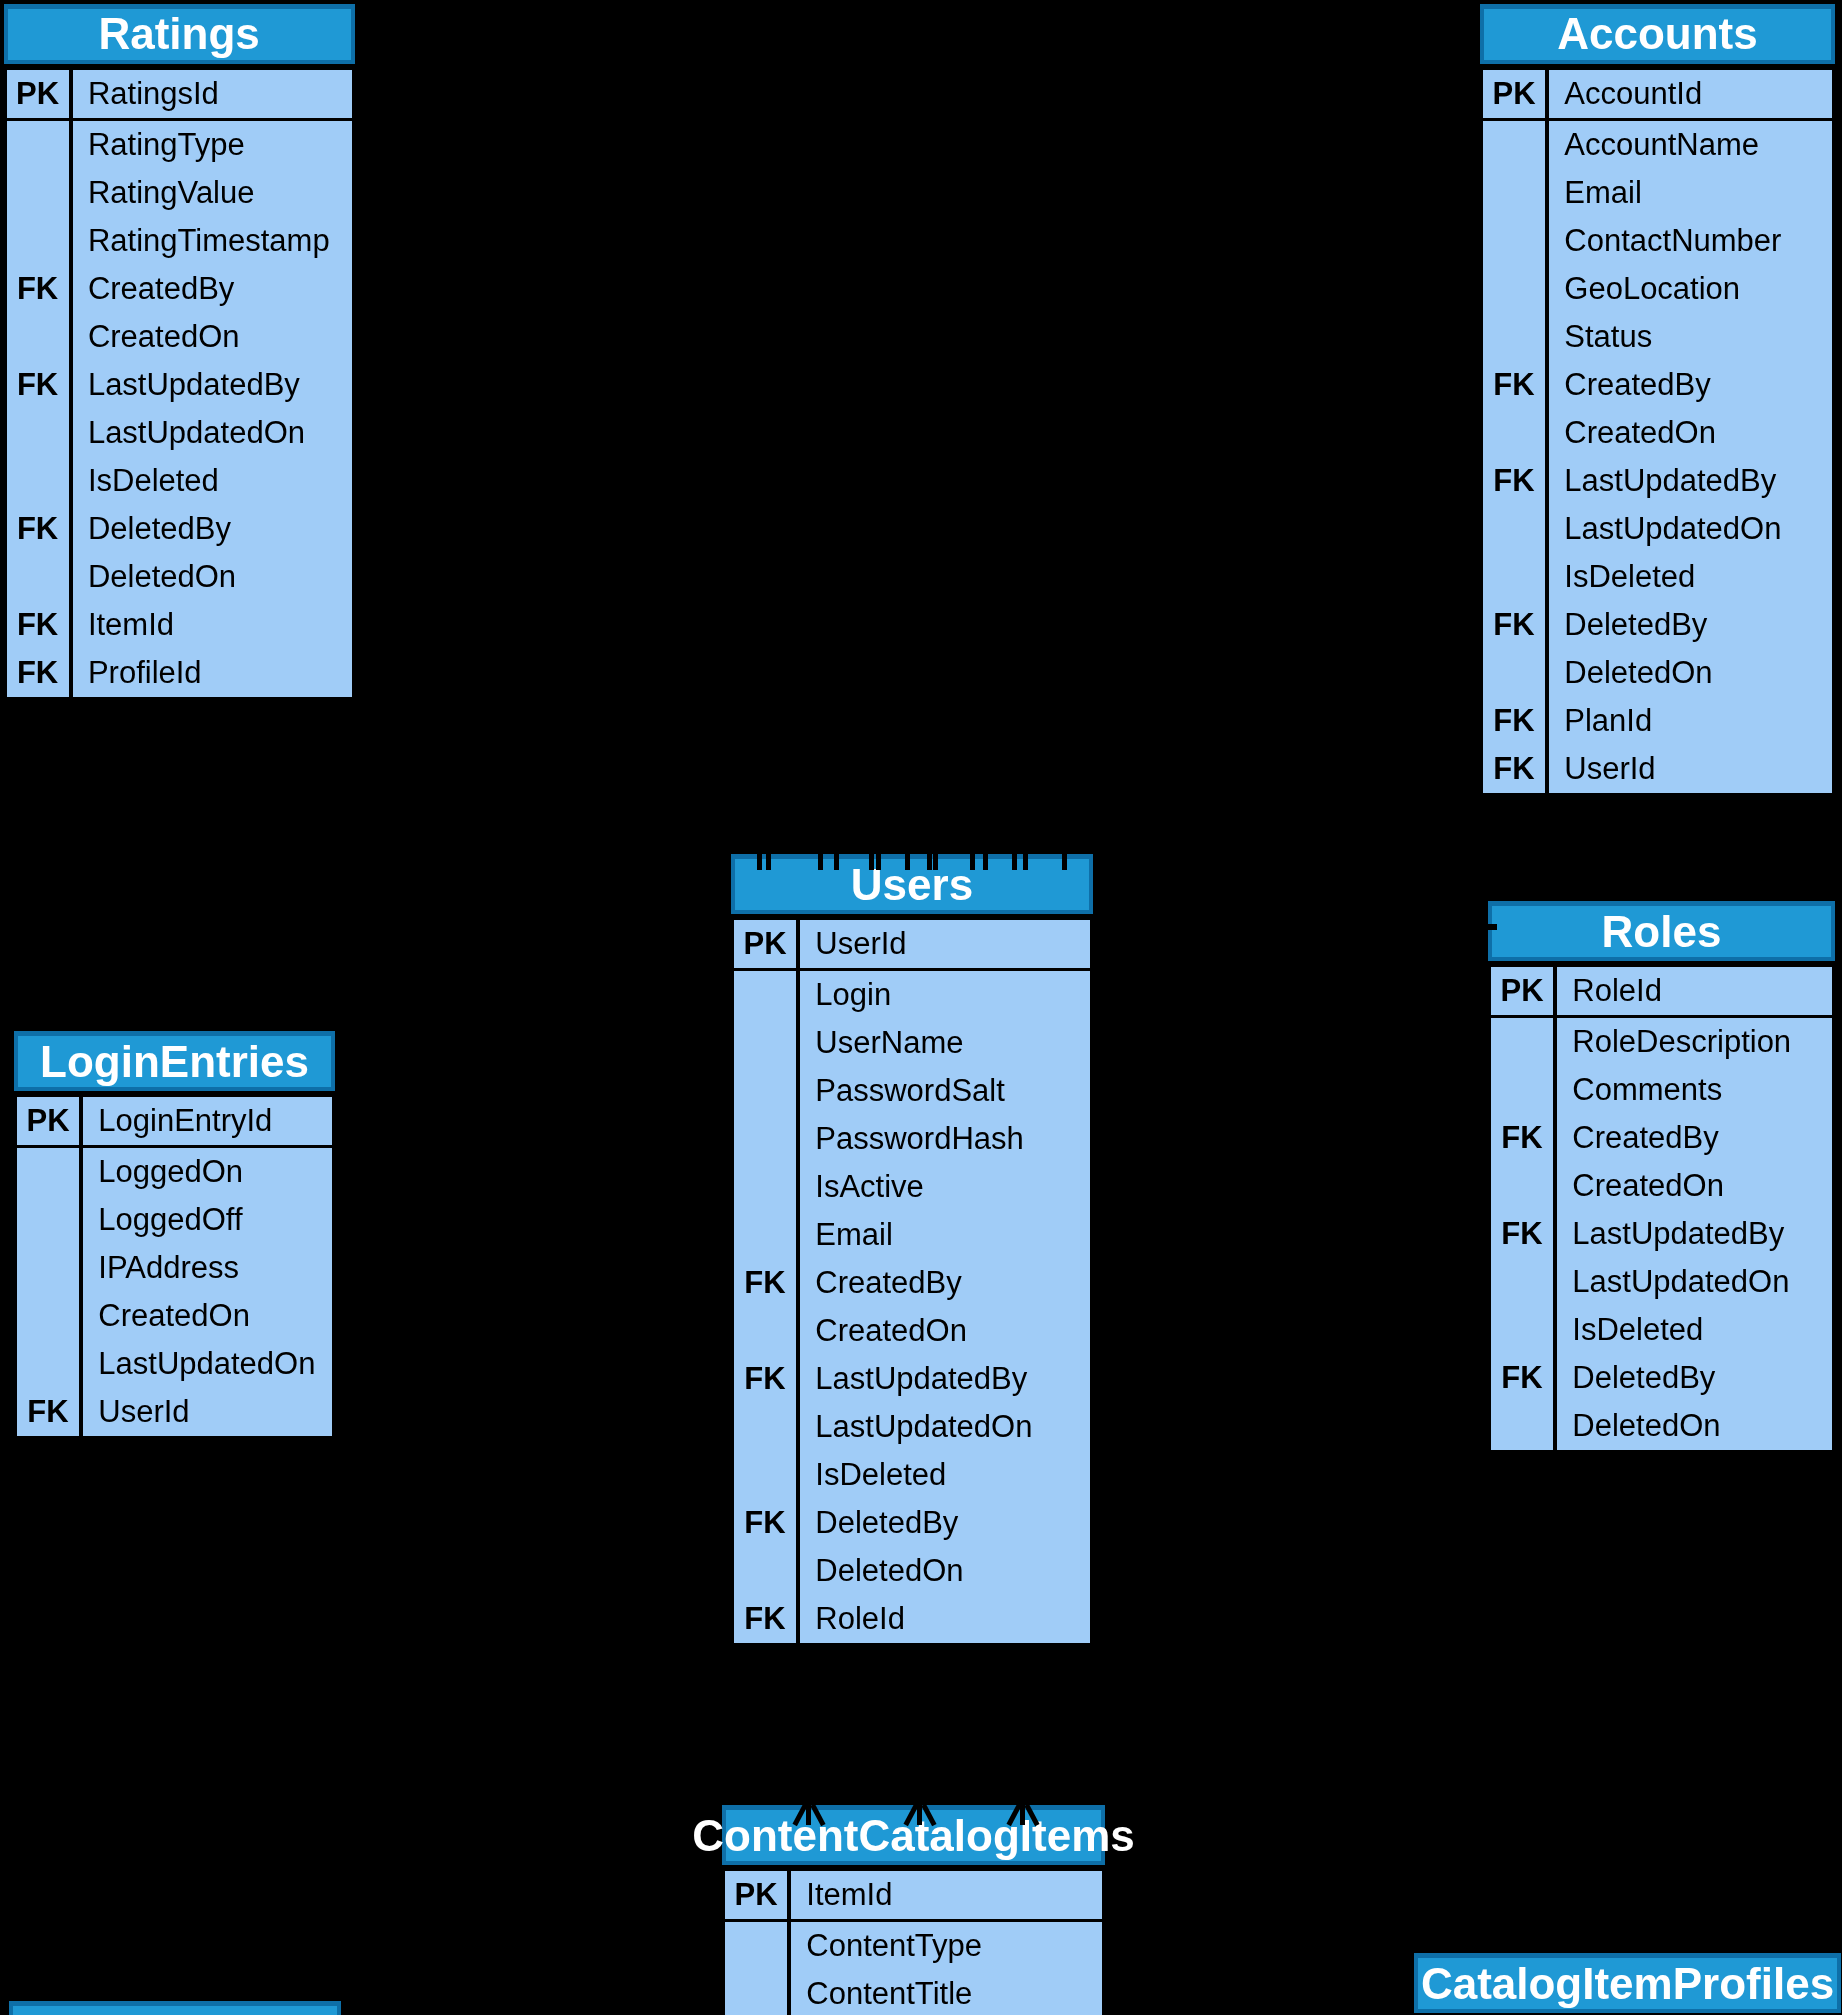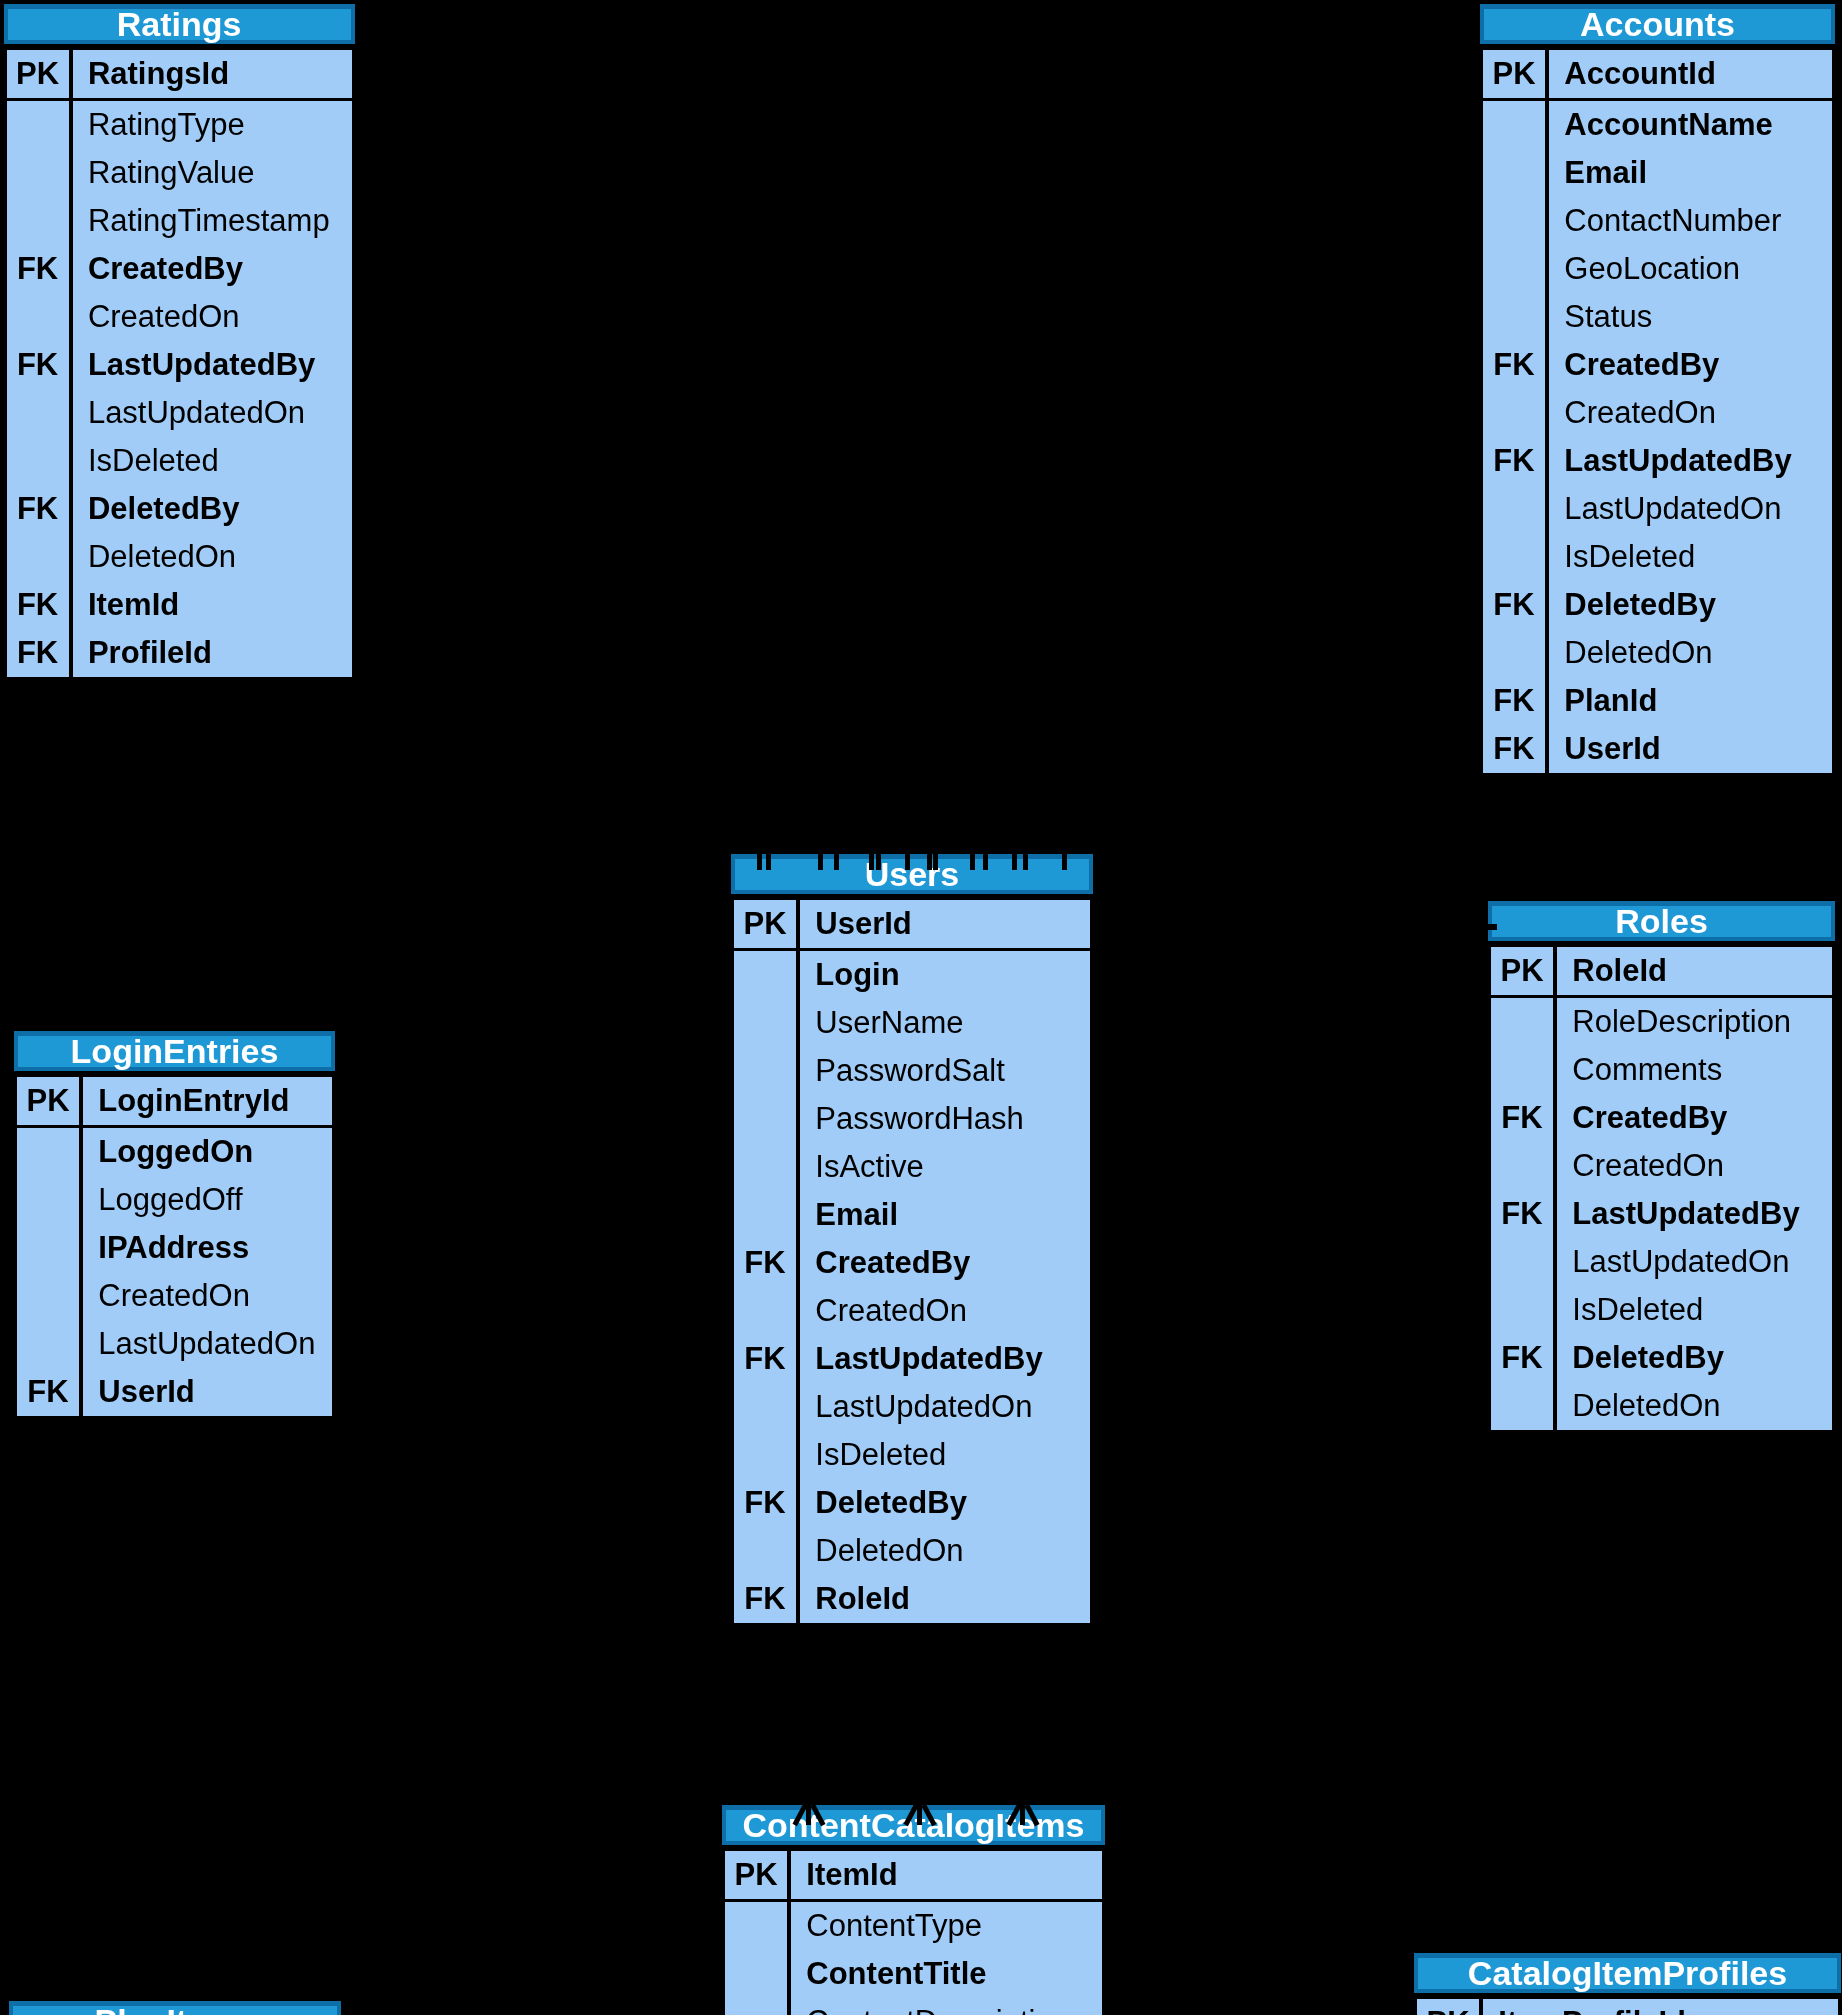--- a/index.html
+++ b/index.html
@@ -1,33 +1,33 @@
 <!DOCTYPE html>
 <html style="font-size:6.4px"><head>
 <meta charset="utf-8">
 <style>
   html,body{margin:0;padding:0;background:#000;}
   #diagram{position:relative;width:1843px;height:2777px;overflow:hidden;
            font-family:"Liberation Sans", sans-serif;}
   .tbl{position:absolute;}
-  .tbl-header{box-sizing:border-box;height:40px;
+  .tbl-header{box-sizing:border-box;height:60px;
     border:4px solid var(--hb);border-top-width:5.6px;
     background:var(--hf);color:var(--ht);
     display:flex;align-items:center;justify-content:center;
-    font-size:34px;font-weight:700;white-space:nowrap;}
+    font-size:44px;font-weight:700;white-space:nowrap;}
   .tbl-body{box-sizing:border-box;margin-top:3.2px;border:3.2px solid var(--bd);
     background:var(--rf);}
   .row{display:flex;height:48px;background:var(--rf);}
   .row.pk-row{border-bottom:3.2px solid var(--bd);}
   .key{flex:0 0 62px;width:62px;border-right:4px solid var(--bd);
     display:flex;align-items:center;justify-content:center;
     font-size:31px;font-weight:700;color:var(--tx);}
   .fname{flex:1;display:flex;align-items:center;padding-left:15.3px;
     font-size:31px;color:var(--tx);white-space:nowrap;}
-  .fname.bold{font-weight:700;text-align:center;}
+  .fname.bold{font-weight:400;text-align:center;}
   .tick{position:absolute;width:4.8px;height:17px;top:-0.8px;background:var(--bd);z-index:3;}
   .prong{position:absolute;width:5.2px;height:23.4px;top:-3.2px;background:var(--bd);
     transform-origin:bottom center;z-index:3;}
   .side-tick{position:absolute;width:13px;height:5.6px;left:-3.6px;top:23.4px;
     background:var(--bd);z-index:3;}
 </style>
 </head>
 <body>
 
 <div id="diagram" style="--hf: #1f99d5; --hb: #0e6fa8; --ht: #ffffff; --rf: #a0ccf7; --bd: #000000; --tx: #000000; background: rgb(0, 0, 0);">

